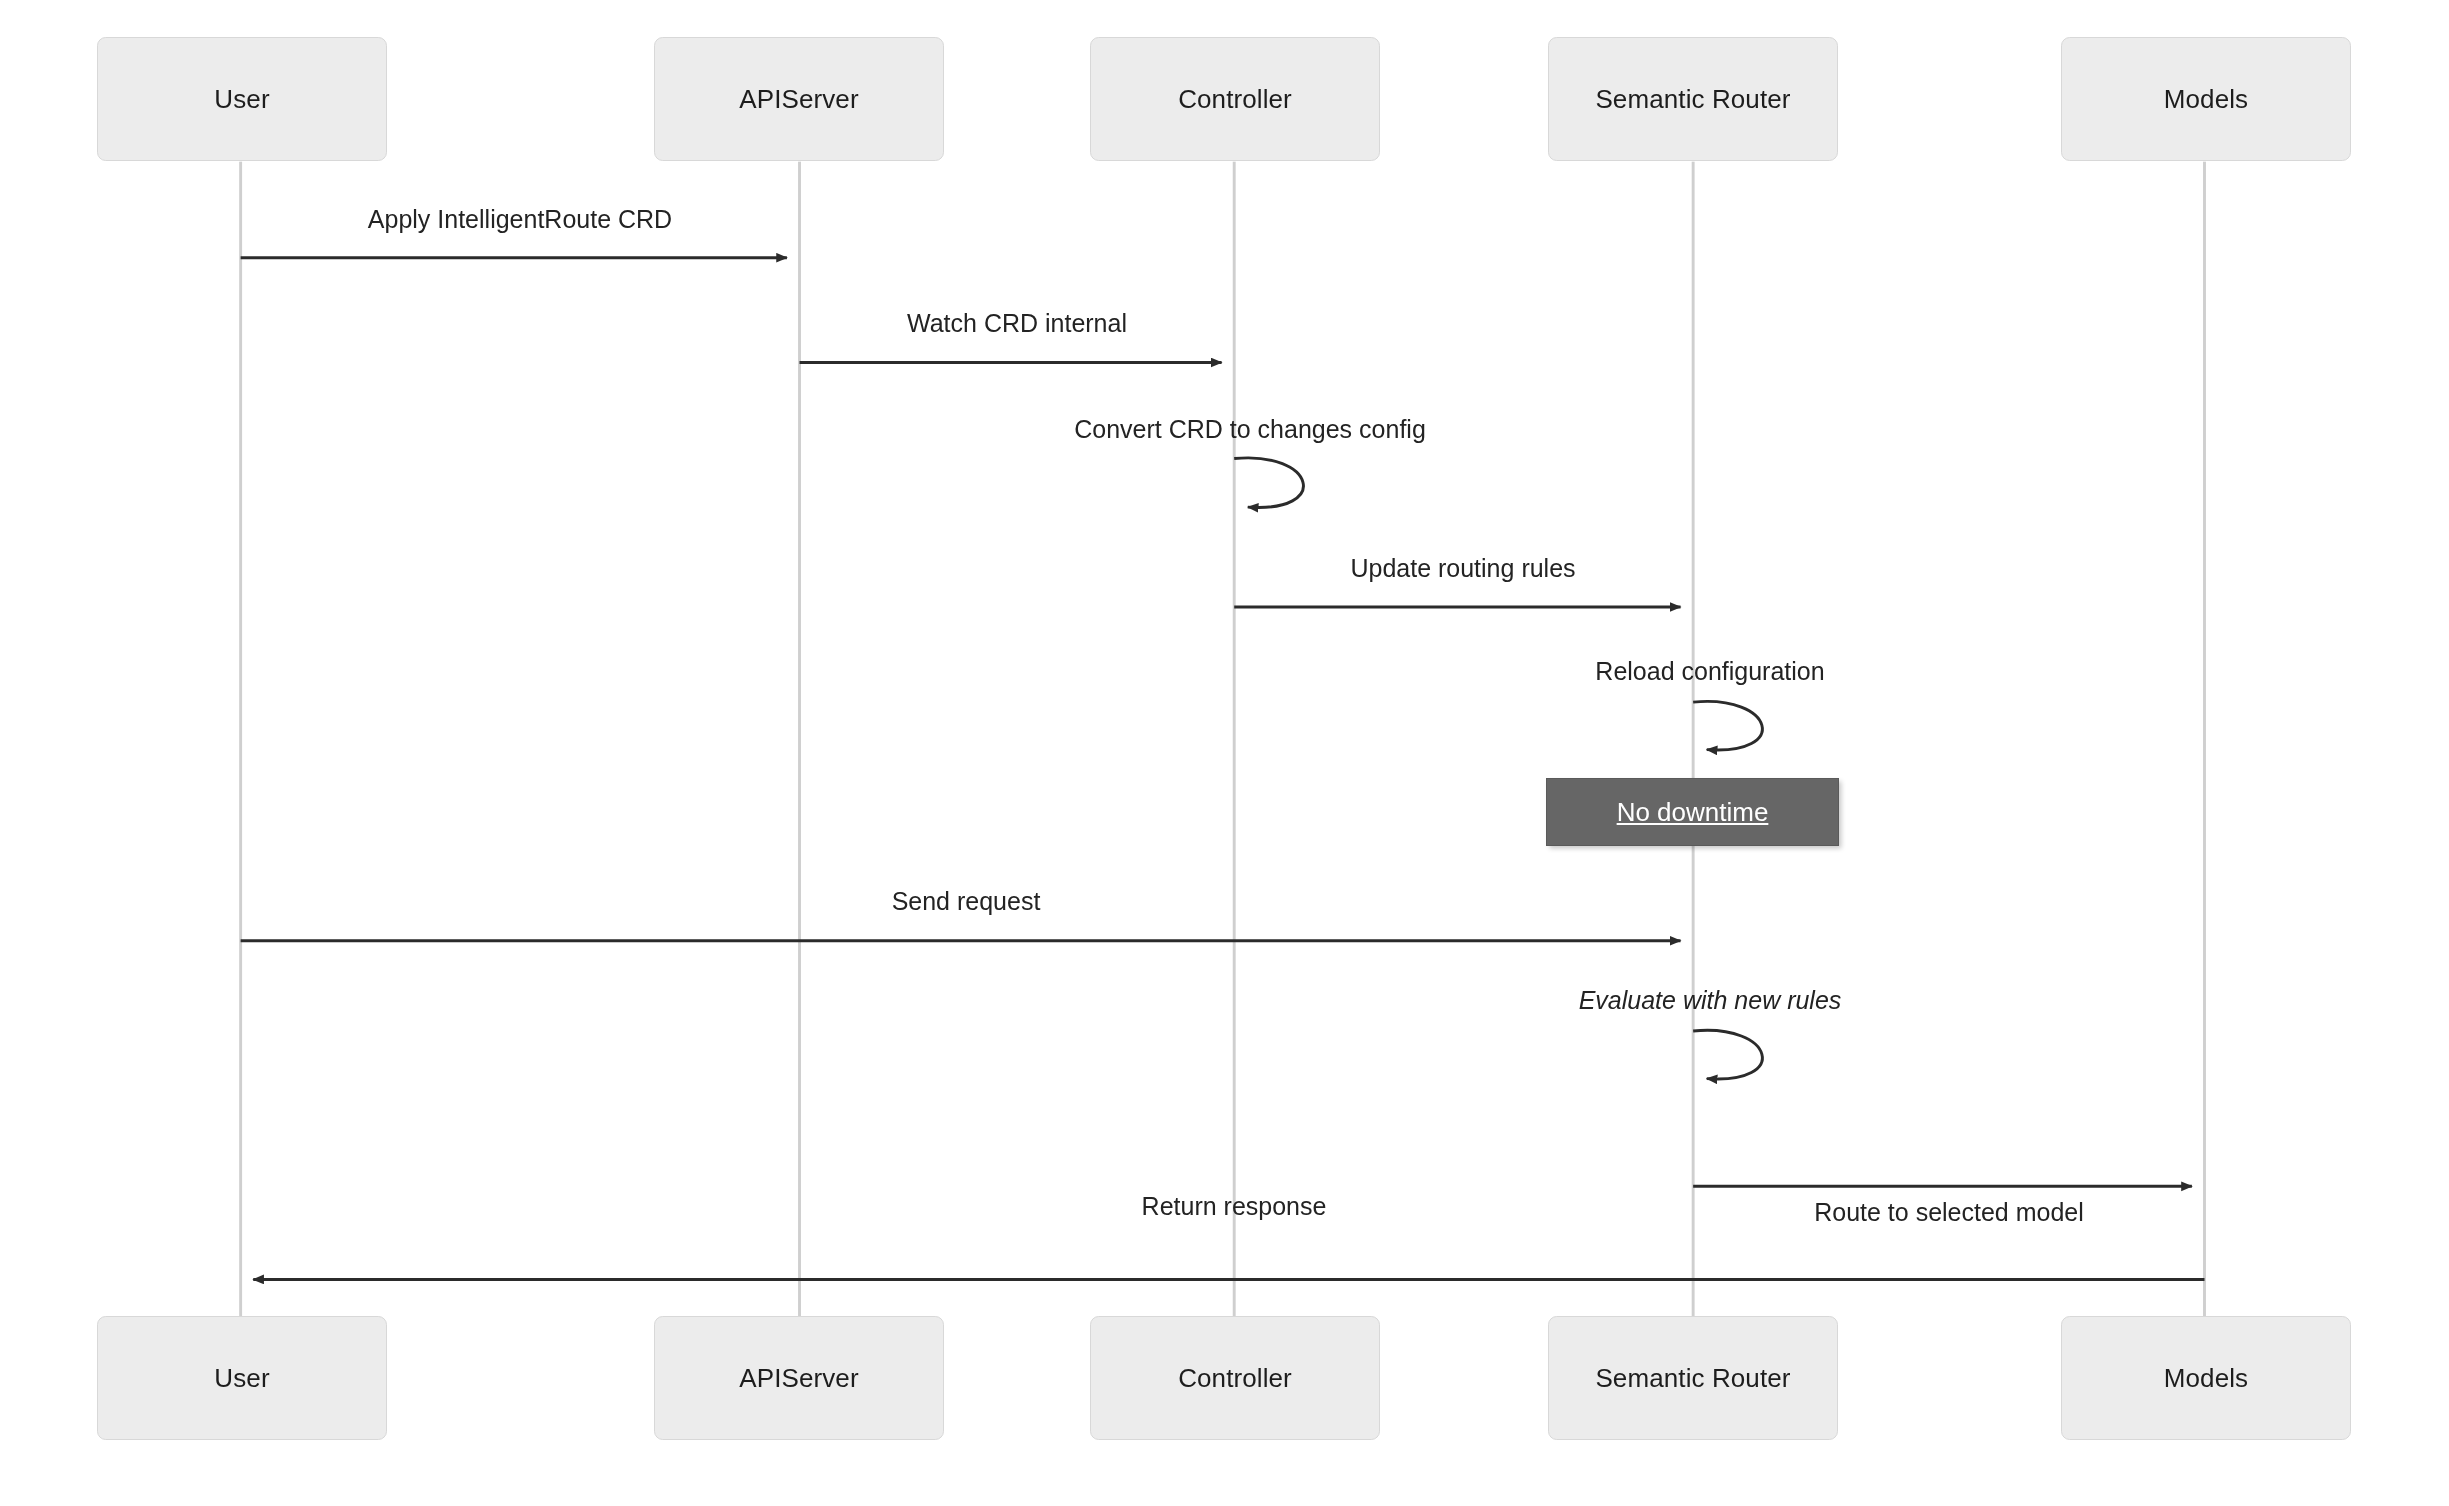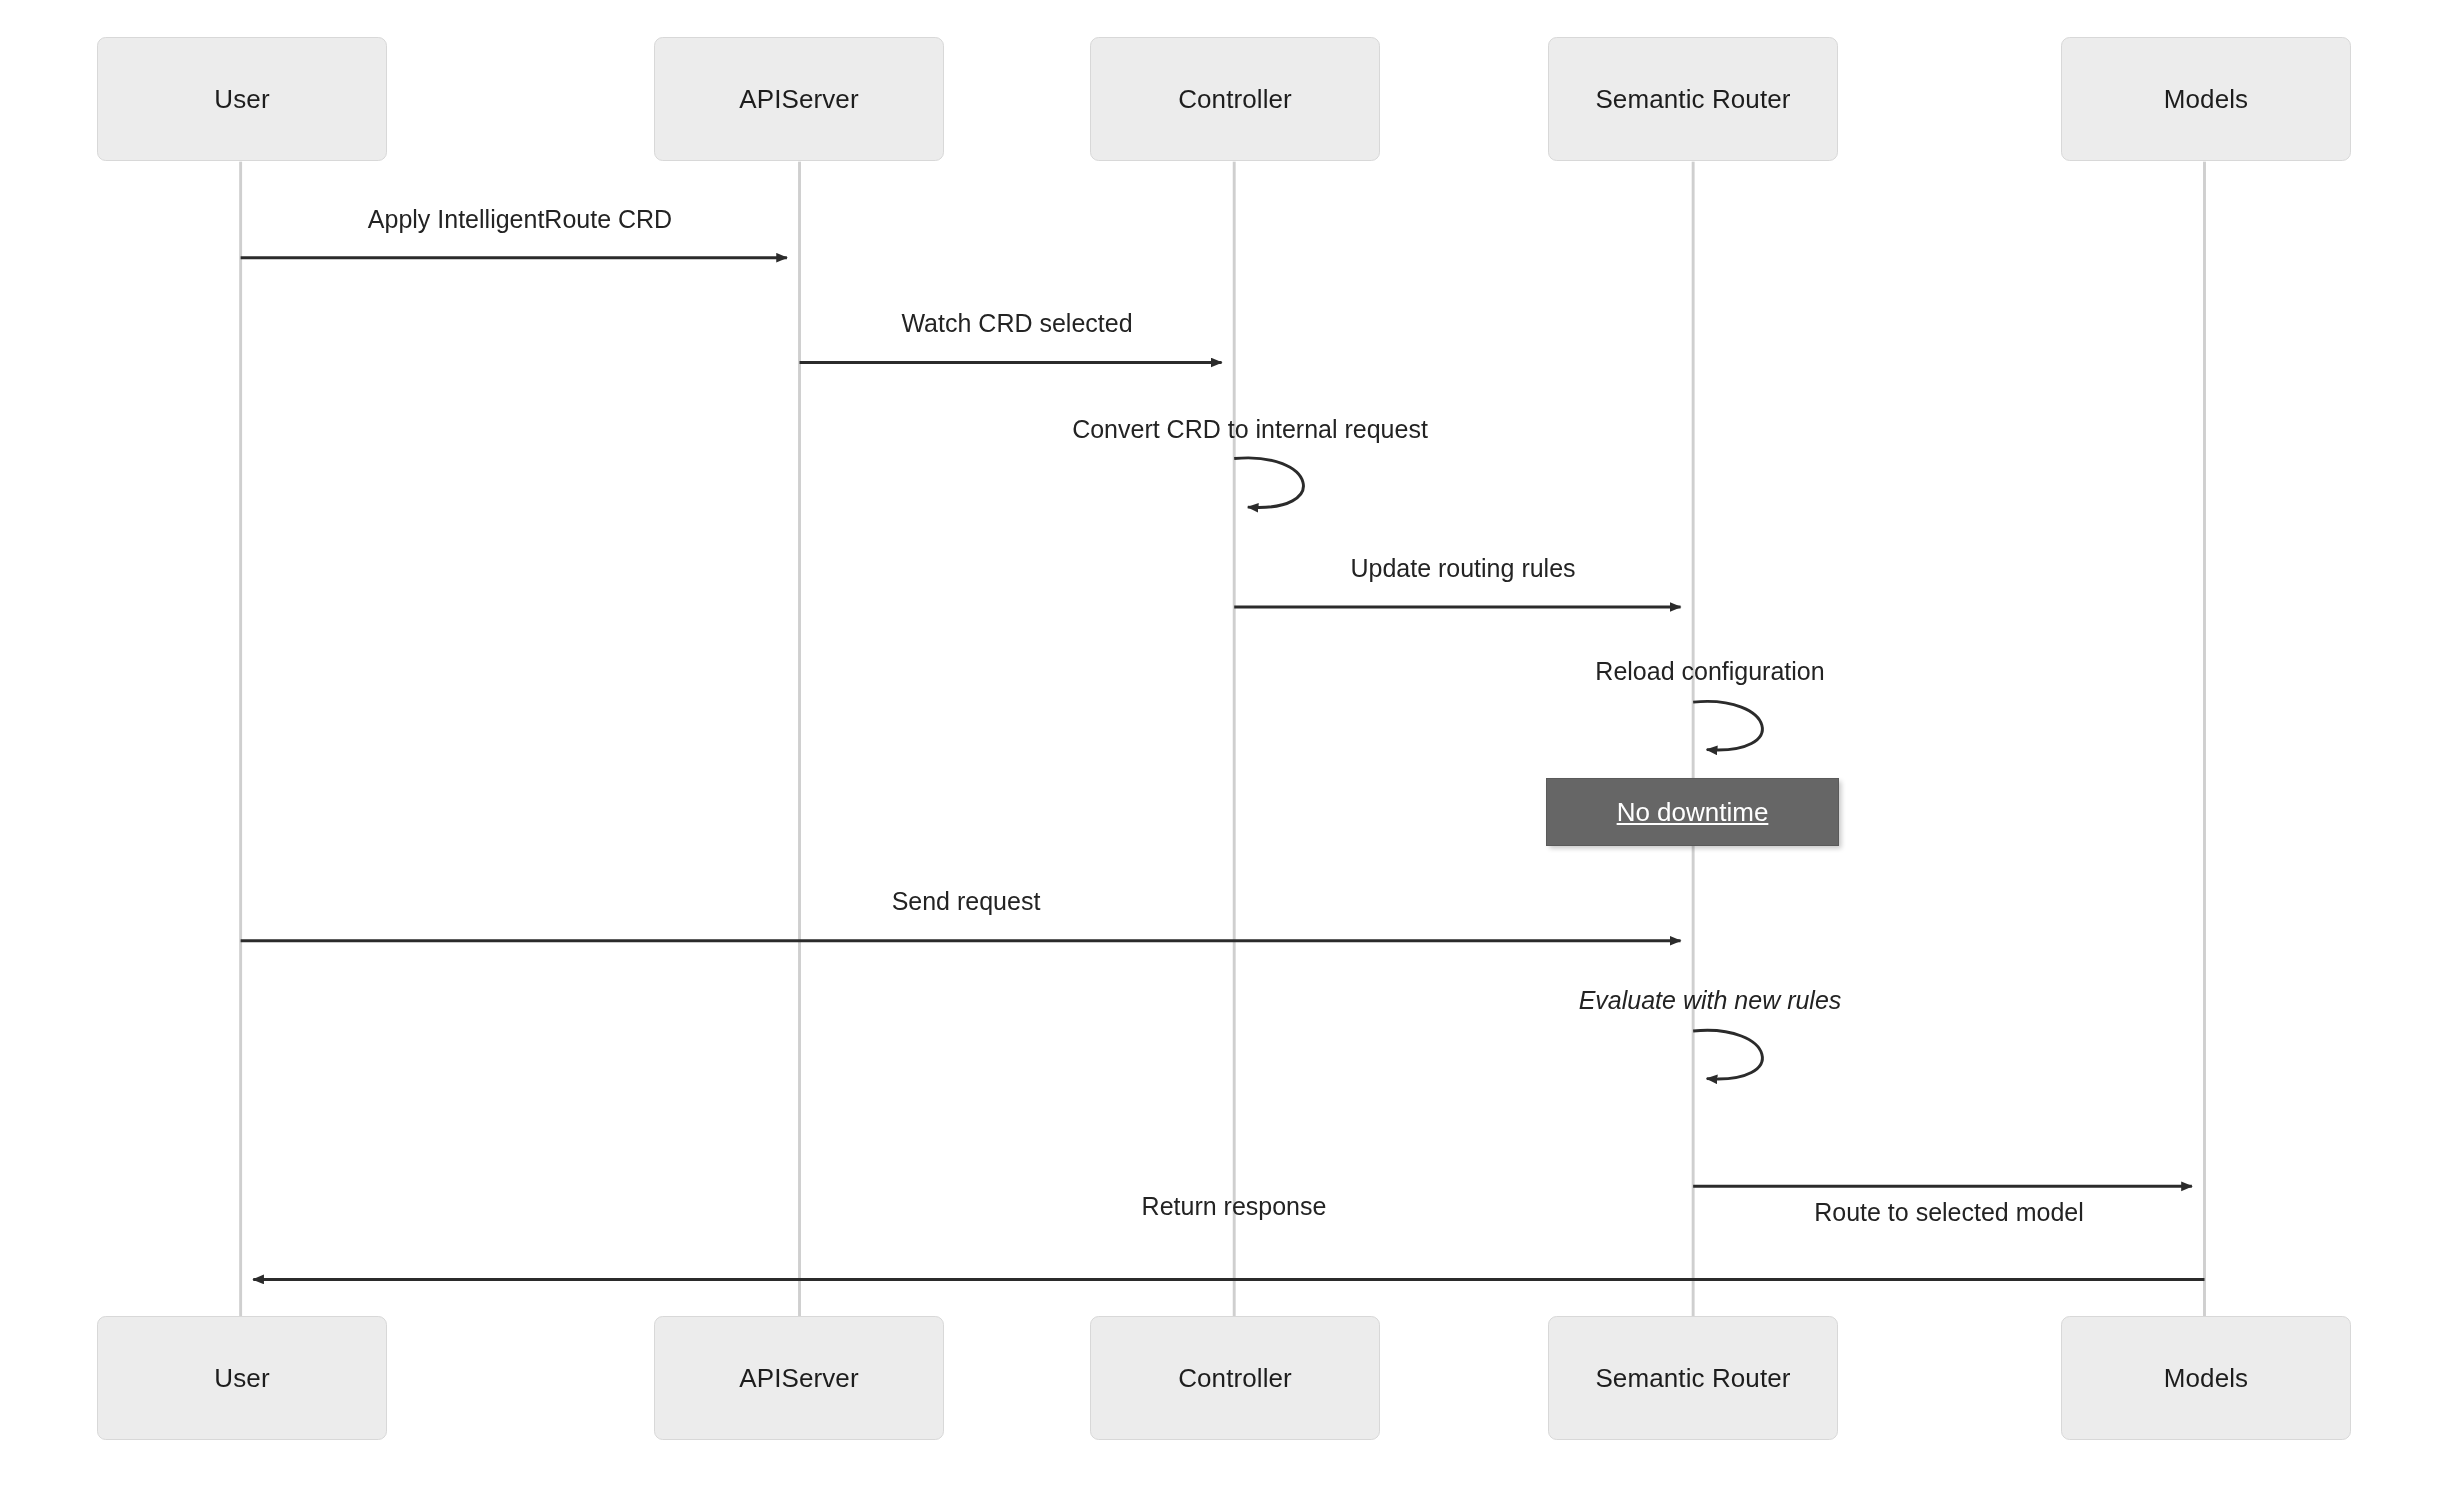--- a/index.html
+++ b/index.html
@@ -134,22 +134,22 @@
       <div class="participant" style="left: 1548px; top: 1298px; width: 290px; height: 124px;">
         <span>Semantic Router</span>
       </div>
       <div class="participant" style="left: 2061px; top: 1298px; width: 290px; height: 124px;">
         <span>Models</span>
       </div>
     </div>
 
   <div class="layer" id="labels-layer">
       <div class="msg-label" style="left: 520px; top: 189px;">Apply IntelligentRoute CRD</div>
-      <div class="msg-label" style="left: 1017px; top: 293px;">Watch CRD selected</div>
-      <div class="msg-label" style="left: 1250px; top: 399px;">Convert CRD to internal request</div>
+      <div class="msg-label" style="left: 1017px; top: 293px;">Watch CRD internal</div>
+      <div class="msg-label" style="left: 1250px; top: 399px;">Convert CRD to changes config</div>
       <div class="msg-label" style="left: 1463px; top: 538px;">Update routing rules</div>
       <div class="msg-label" style="left: 1710px; top: 641px;">Reload configuration</div>
       <div class="msg-label" style="left: 966px; top: 871px;">Send request</div>
       <div class="msg-label" style="left: 1710px; top: 970px; font-style: italic;">Evaluate with new rules</div>
       <div class="msg-label" style="left: 1949px; top: 1182px;">Route to selected model</div>
       <div class="msg-label" style="left: 1234px; top: 1176px;">Return response</div>
     </div>
 
   <div class="layer" id="notes-layer">
       <div class="note" style="left: 1546px; top: 760px; width: 293px; height: 68px; text-decoration: underline;">

